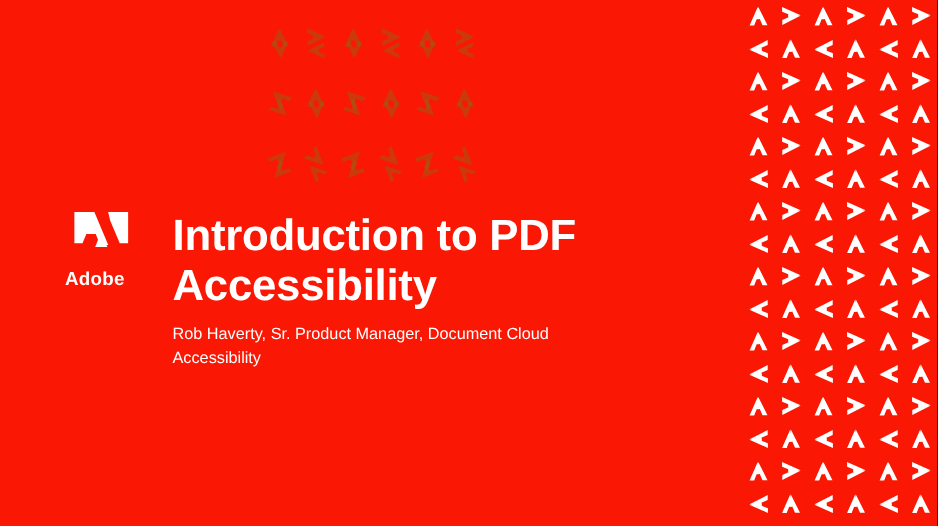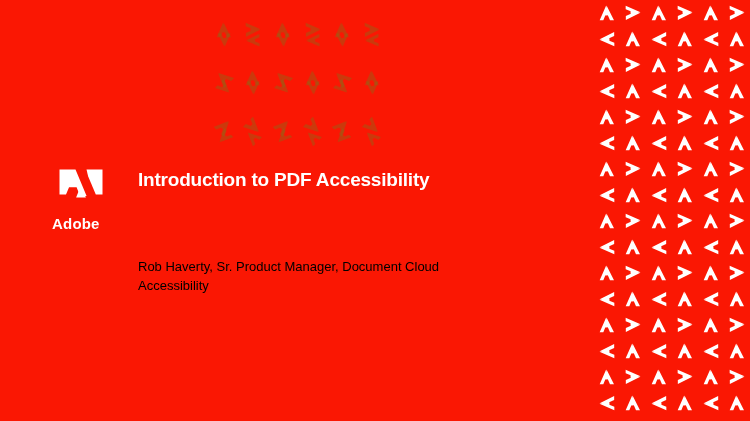--- a/index.html
+++ b/index.html
@@ -94,32 +94,32 @@
     line-height: 1;
   }
 
   
   #title {
     position: absolute;
     left: 138px;
     top: 169px;
     width: 430px;
     color: #ffffff;
-    font-size: 19px;
+    font-size: 35px;
     font-weight: bold;
     letter-spacing: -0.2px;
     line-height: 1.15;
     margin: 0;
   }
   #subtitle {
     position: absolute;
     left: 138px;
     top: 258px;
     width: 340px;
-    color: #000000;
+    color: #ffffff;
     font-size: 13px;
     font-weight: normal;
     line-height: 1.45;
     margin: 0;
   }
 </style>
 </head>
 <body>
 
 <div id="slide">

